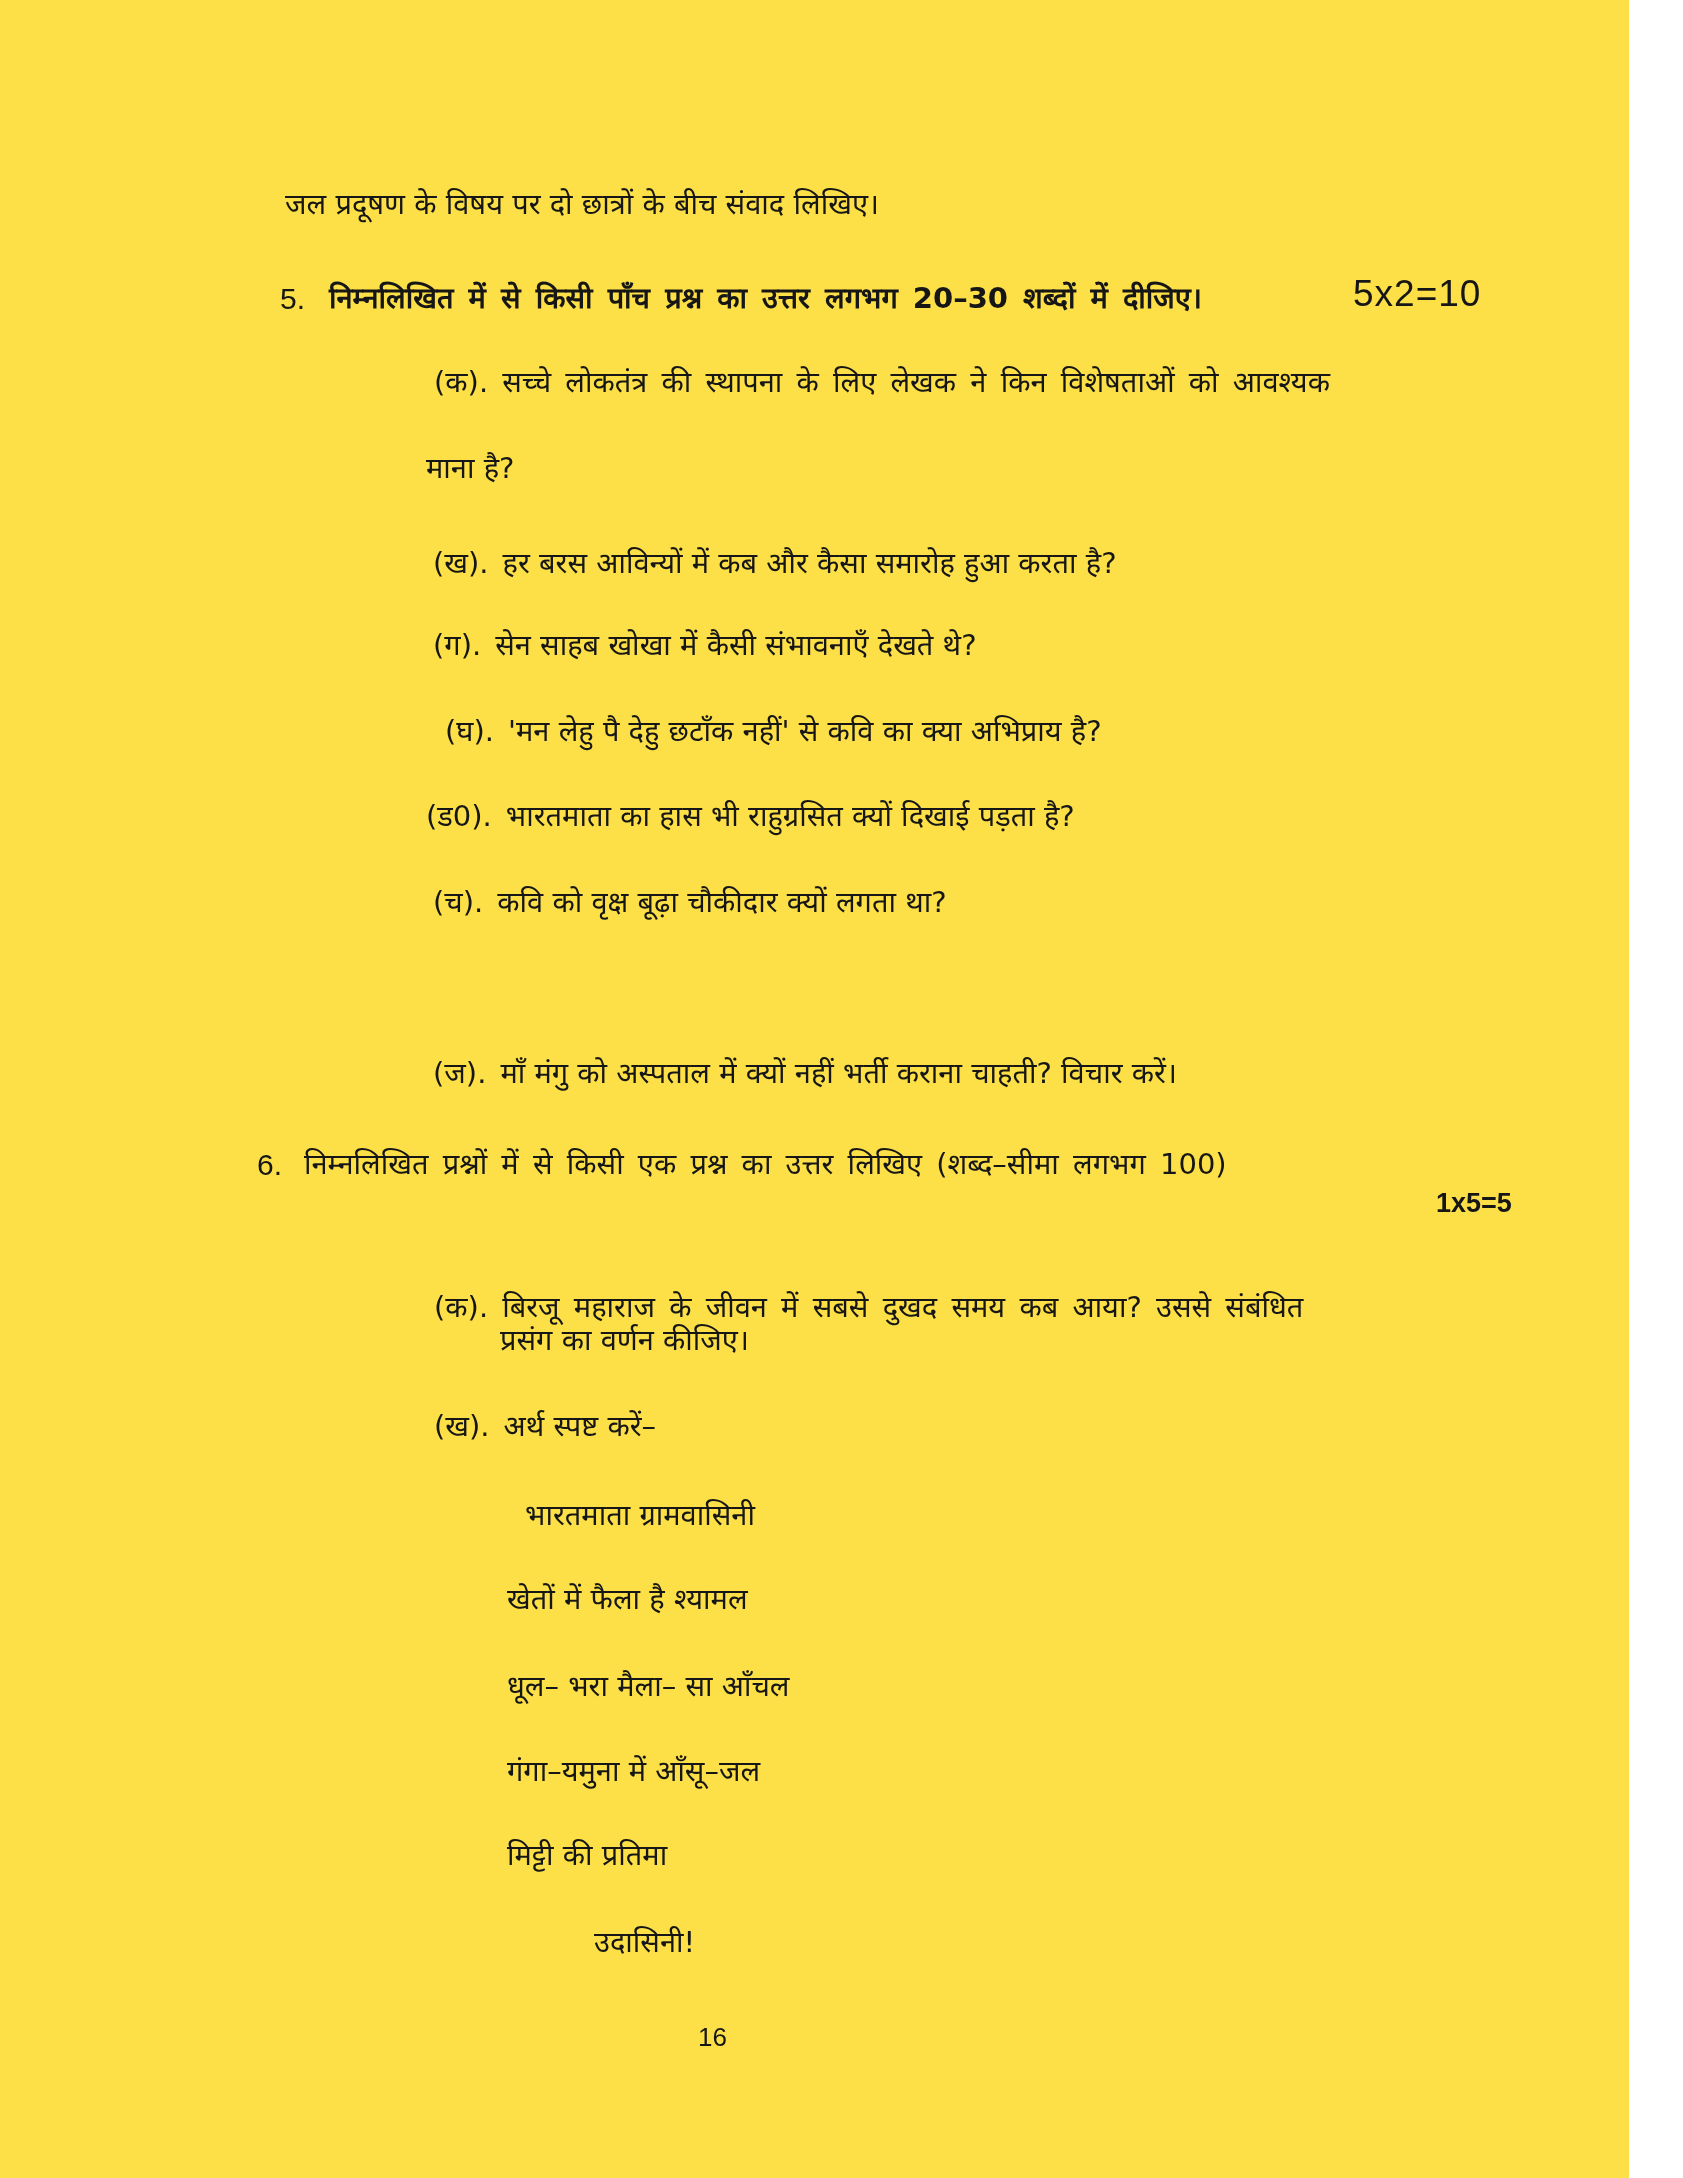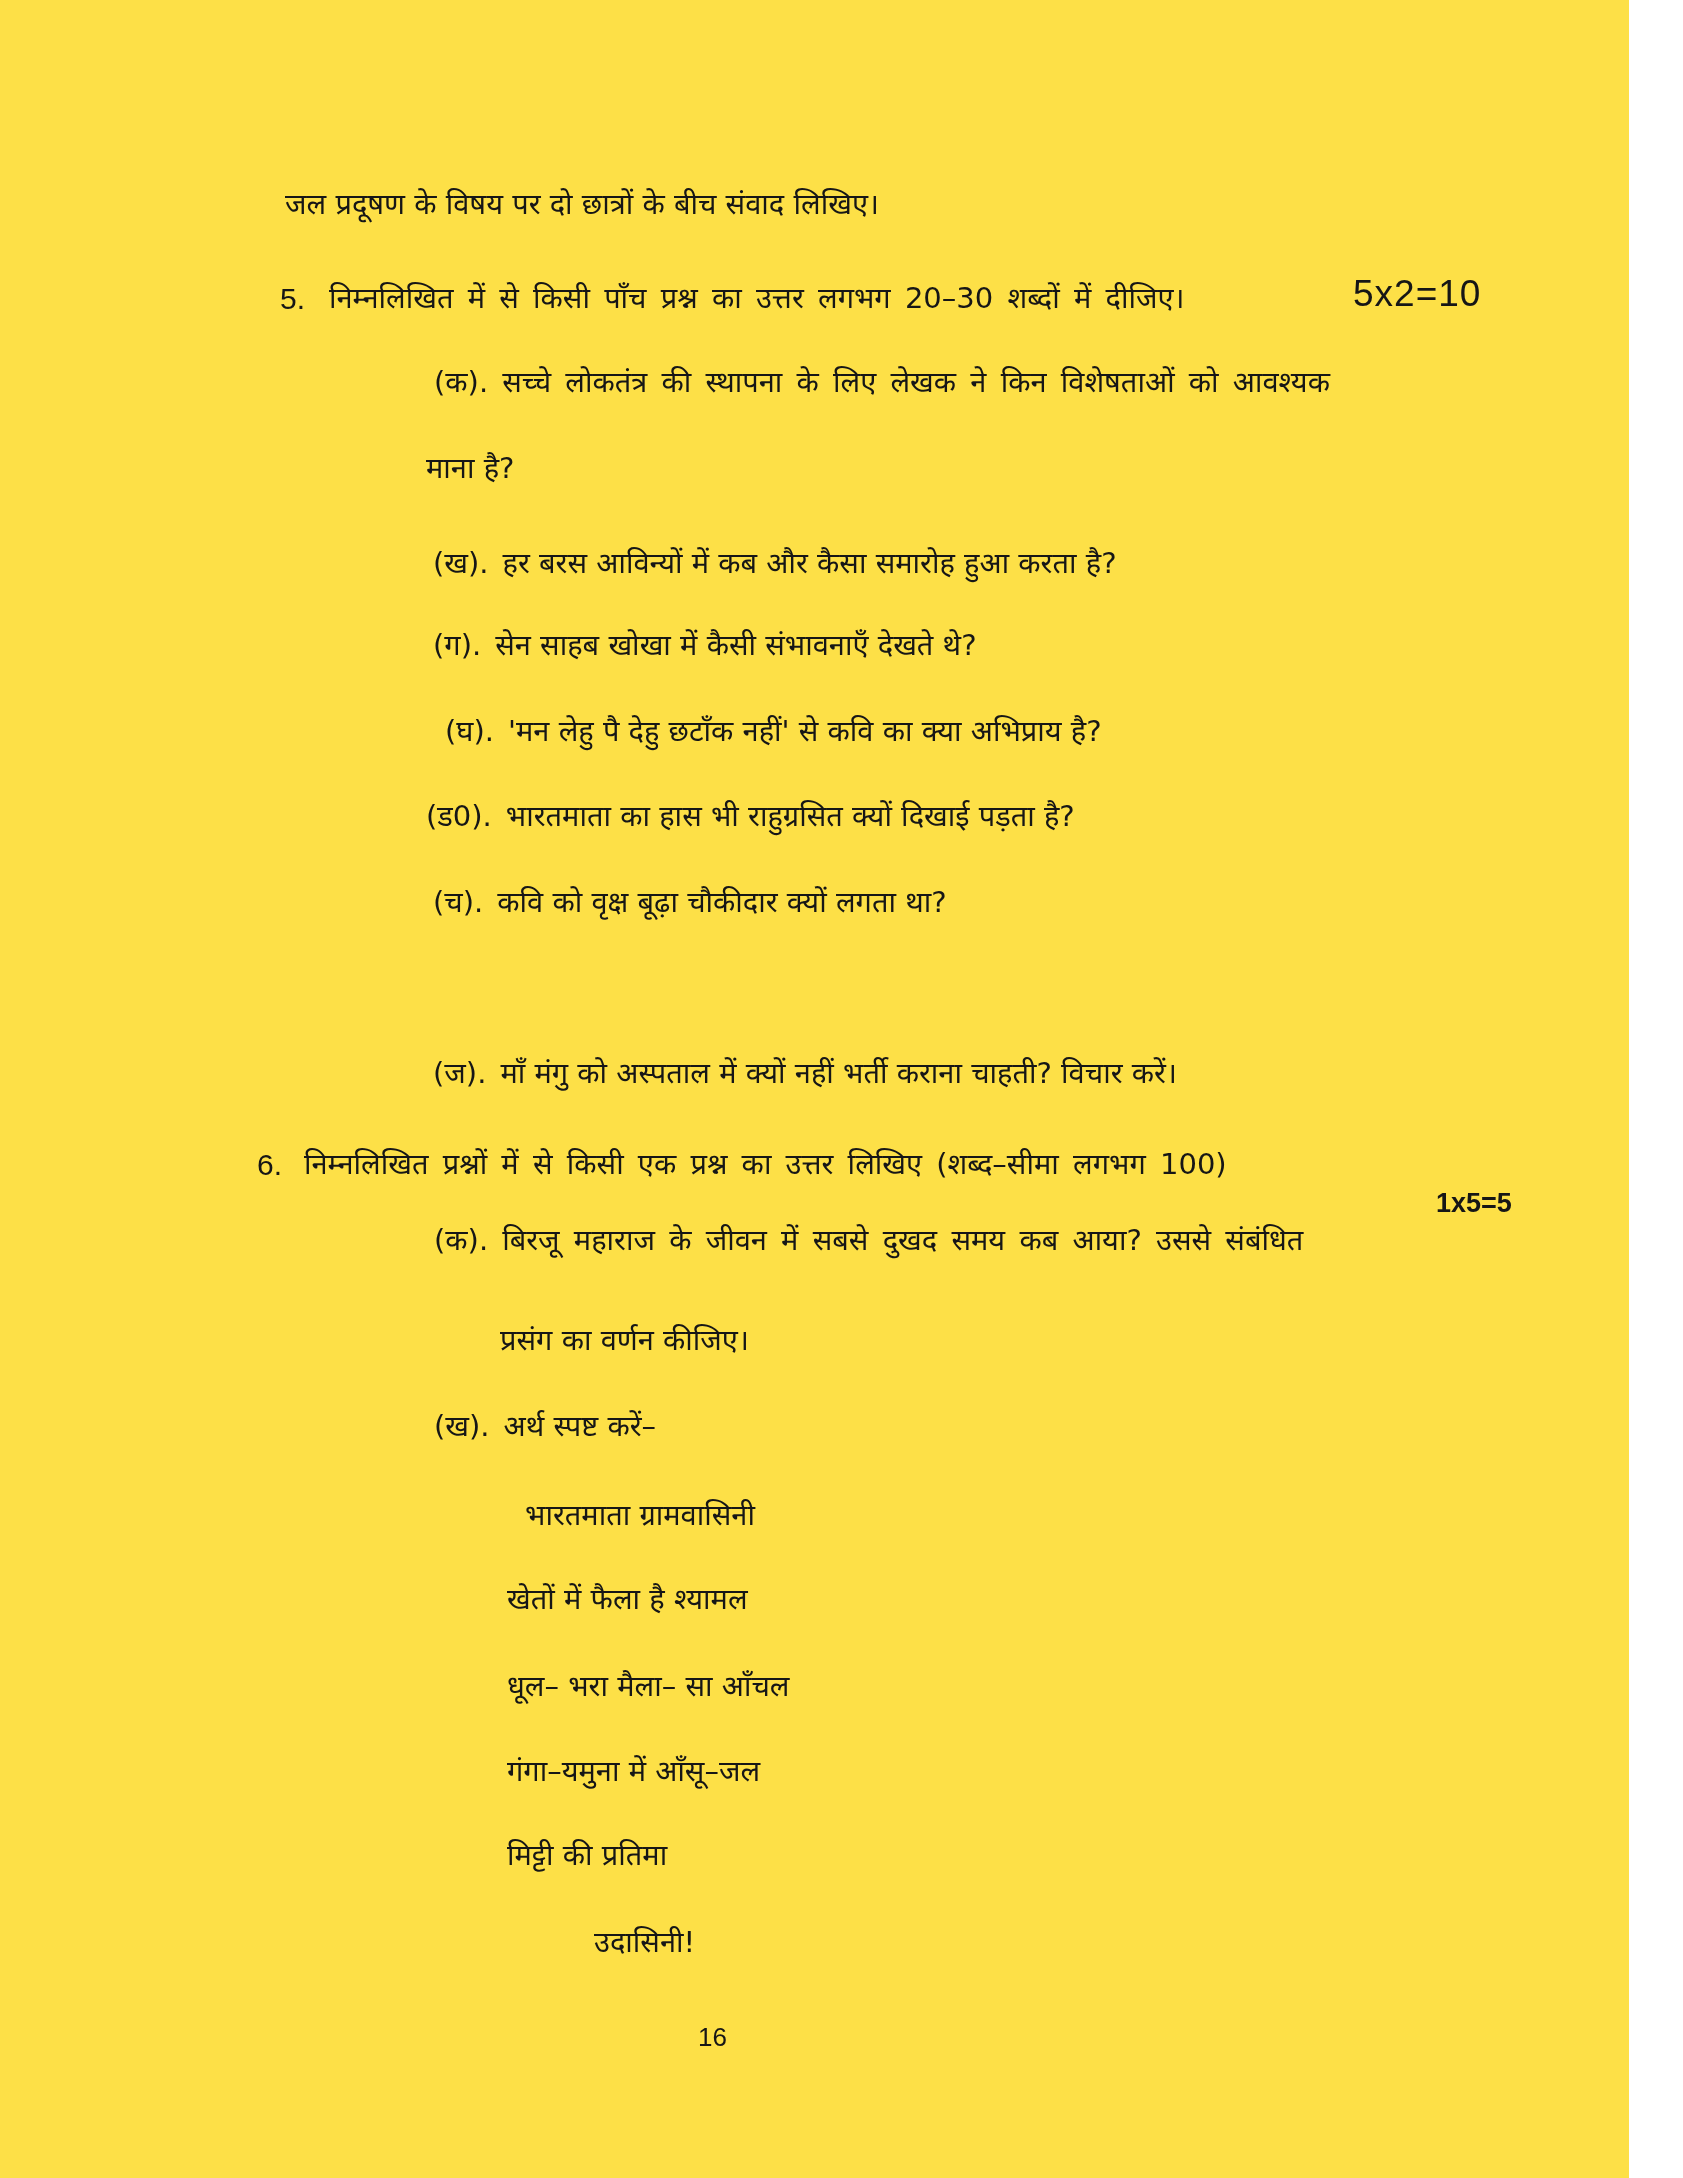--- a/index.html
+++ b/index.html
@@ -50,21 +50,21 @@
   }
 </style>
 </head>
 <body>
 
 <div class="page">
 
   <div class="line" style="left:285px; top:186px;">जल प्रदूषण के विषय पर दो छात्रों के बीच संवाद लिखिए।</div>
 
   <div class="qnum" style="left:280px; top:282px;">5.</div>
-  <div class="line wide" style="left:329px; top:280px;">निम्नलिखित में से किसी पाँच प्रश्न का उत्तर लगभग 20–30 शब्दों में दीजिए।</div>
+  <div class="line wide" style="left:329px; top:280px;font-weight:bold;">निम्नलिखित में से किसी पाँच प्रश्न का उत्तर लगभग 20–30 शब्दों में दीजिए।</div>
   <div class="marks-lg" style="left:1353px; top:273px;">5x2=10</div>
 
   <div class="line wide" style="left:434px; top:364px;">
     <span class="label">(क).</span><span>सच्चे लोकतंत्र की स्थापना के लिए लेखक ने किन विशेषताओं को आवश्यक</span>
   </div>
   <div class="line" style="left:426px; top:450px;">माना है?</div>
 
   <div class="line" style="left:433px; top:627px;">
     <span class="label">(ग).</span><span>सेन साहब खोखा में कैसी संभावनाएँ देखते थे?</span>
   </div>
@@ -87,21 +87,21 @@
 
 
   <div class="line" style="left:433px; top:1055px;">
     <span class="label">(ज).</span><span>माँ मंगु को अस्पताल में क्यों  नहीं भर्ती कराना चाहती? विचार करें।</span>
   </div>
 
   <div class="qnum" style="left:257px; top:1148px;">6.</div>
   <div class="line wide" style="left:304px; top:1146px;">निम्नलिखित प्रश्नों में से किसी एक प्रश्न का उत्तर लिखिए (शब्द–सीमा लगभग 100)</div>
   <div class="marks-sm" style="left:1436px; top:1152px;">1x5=5</div>
 
-  <div class="line wide" style="left:434px; top:1222px;">
+  <div class="line wide" style="left:434px; top:1289px;">
     <span class="label">(क).</span><span>बिरजू महाराज के जीवन में सबसे दुखद समय कब आया? उससे संबंधित</span>
   </div>
   <div class="line" style="left:500px; top:1322px;">प्रसंग का वर्णन कीजिए।</div>
 
   <div class="line" style="left:434px; top:1408px;">
     <span class="label">(ख).</span><span>अर्थ स्पष्ट करें–</span>
   </div>
 
   <div class="line" style="left:525px; top:1497px;">भारतमाता ग्रामवासिनी</div>
   <div class="line" style="left:507px; top:1581px;">खेतों में फैला है श्यामल</div>

